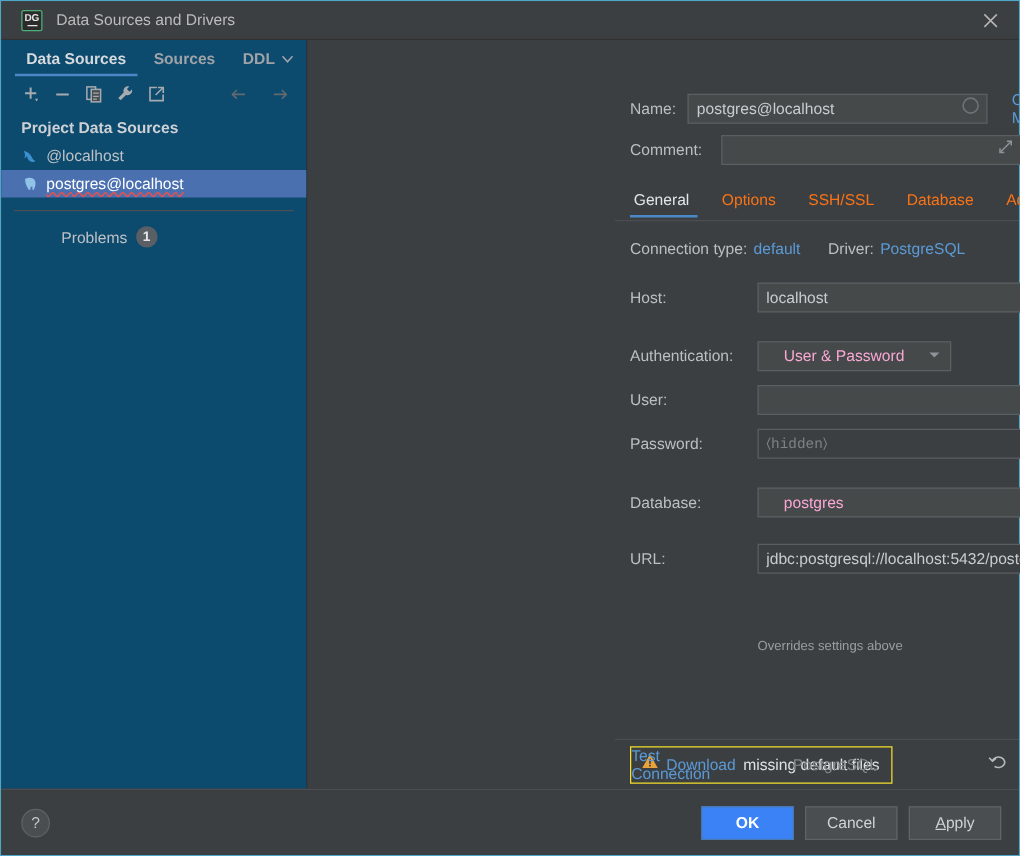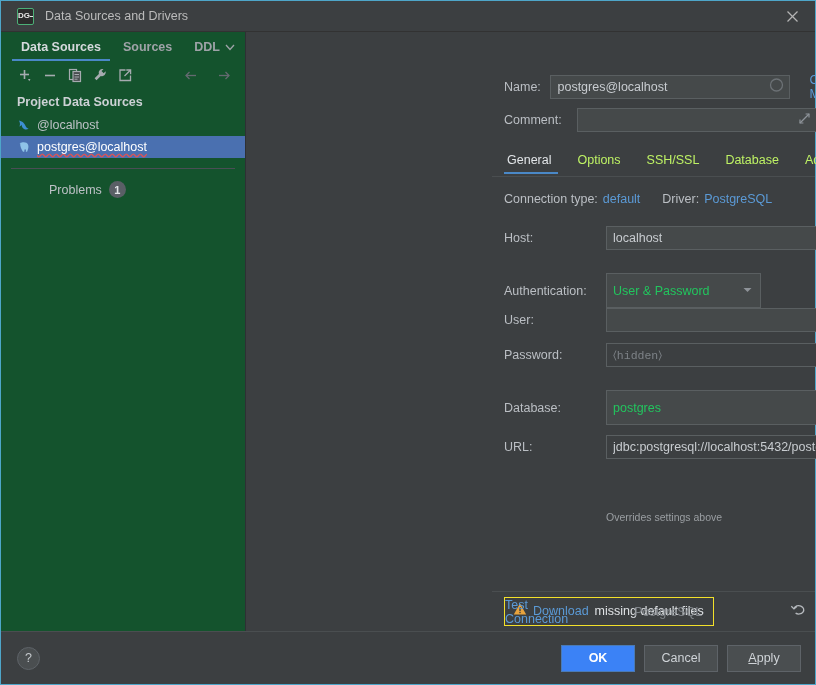--- a/index.html
+++ b/index.html
@@ -23,21 +23,21 @@
     background: #3c3f41;
     display: flex; align-items: center;
     position: relative;
     border-bottom: 1px solid #323232;
   }
   .dg-logo {
     width: 17px; height: 17px; margin-left: 16px;
     border: 1px solid #4caf77;
     background: #2b2b2b;
     border-radius: 2px;
-    display: flex; 
+    display: flex; flex-direction: column;
     align-items: center; justify-content: center;
     font-size: 8px; font-weight: bold; color: #e6e6e6;
     line-height: 8px;
     font-family: "Liberation Sans", sans-serif;
   }
   .dg-logo .bar { width: 8px; height: 1px; background: #e6e6e6; margin-top: 1px; }
   .title-text {
     margin-left: 11px; font-size: 12.5px; color: #bbbbbb;
   }
   .close-btn {
@@ -46,21 +46,21 @@
     display: flex; align-items: center; justify-content: center;
     color: #b4b4b4; font-size: 15px; cursor: pointer;
   }
 
   
   .body { flex: 1; display: flex; min-height: 0; }
 
   
   .left {
     width: 245px; flex: 0 0 245px;
-    background: #14532d;
+    background: #0c4a6e;
     display: flex; flex-direction: column;
     border-right: 1px solid #2e3034;
   }
   .tabs {
     height: 29px; flex: 0 0 29px;
     display: flex; align-items: stretch;
     padding-left: 9px;
     position: relative;
   }
   .tab {
@@ -159,43 +159,43 @@
     pointer-events: none;
   }
 
   .link { color: #5b9ad6; font-size: 12.5px; cursor: pointer; }
 
   .subtabs {
     position: absolute; left: 258px; top: 117px;
     display: flex; gap: 0;
   }
   .subtab {
-    font-size: 12.5px; color: #bef264;
+    font-size: 12.5px; color: #f97316;
     padding: 4px 13px 7px 13px;
     cursor: pointer; position: relative;
   }
   .subtab:first-child { padding-left: 3px; }
   .subtab.active { color: #e2e5e8; }
   .subtab.active::after {
     content: ""; position: absolute;
     left: 0px; right: 6px; bottom: 0; height: 2px;
     background: #4a88c7;
   }
   .subtab-line {
     position: absolute; left: 246px; right: 0; top: 144px;
     height: 1px; background: #4a4e50;
   }
 
   .select {
     background: #45494a;
     border: 1px solid #5a5f61;
-    height: 35px;
+    height: 24px;
     display: flex; align-items: center;
-    padding: 0 6px;
-    font-size: 12.5px; color: #22c55e;
+    padding: 0 20px;
+    font-size: 12.5px; color: #f9a8d4;
     cursor: pointer; position: relative;
   }
   .select .caret { position: absolute; right: 7px; top: 50%; transform: translateY(-50%); }
 
   .hint { font-size: 10.5px; color: #9a9ea2; margin-top: 47px; }
 
   .warn-box {
     position: absolute; left: 258px; top: 565px;
     border: 1px solid #f2e02a;
     display: flex; align-items: center; gap: 6px;

